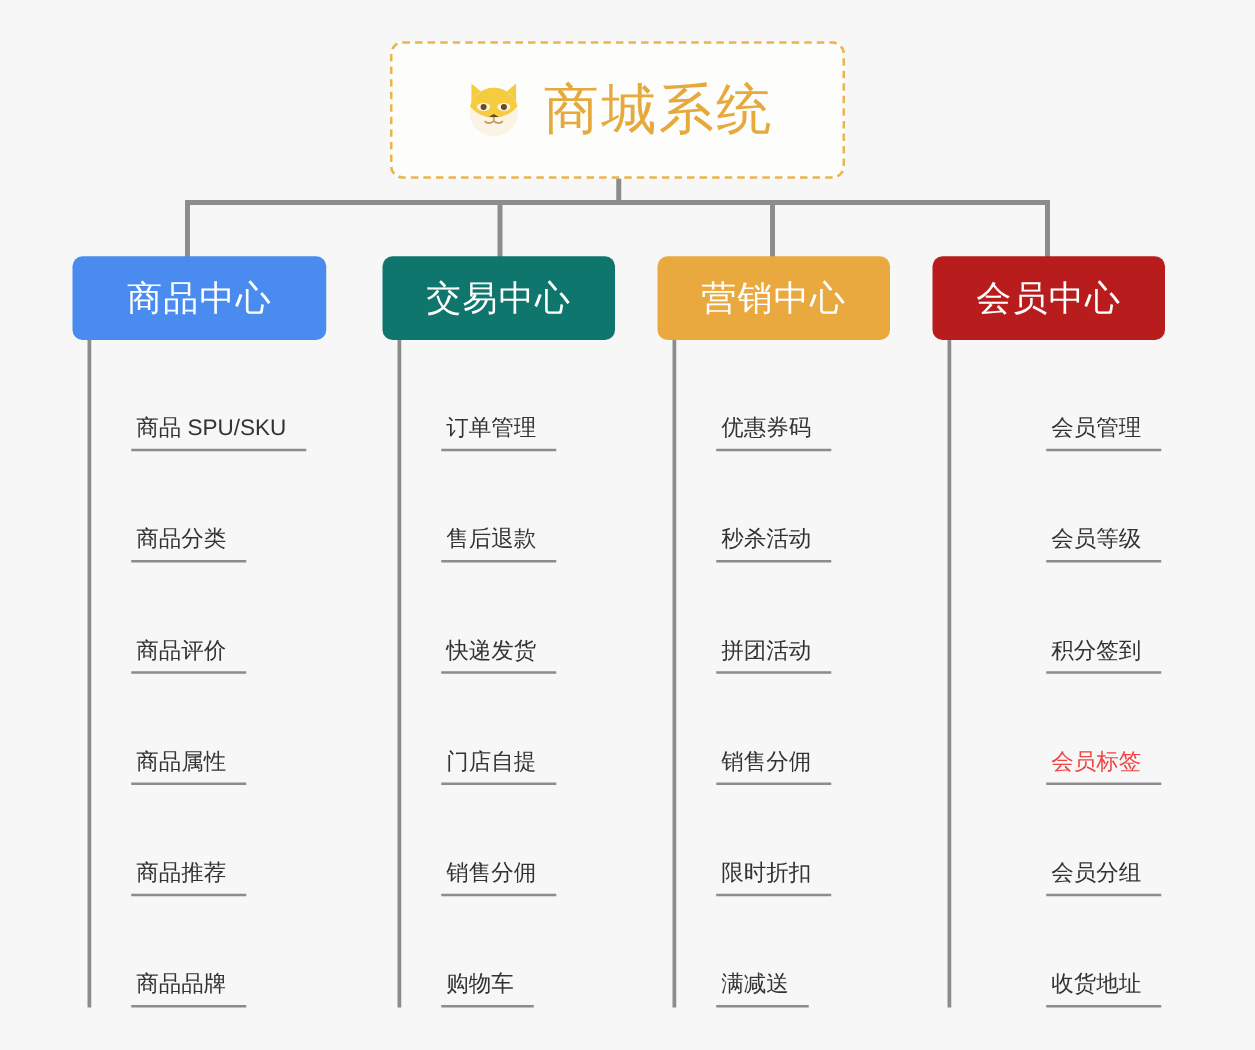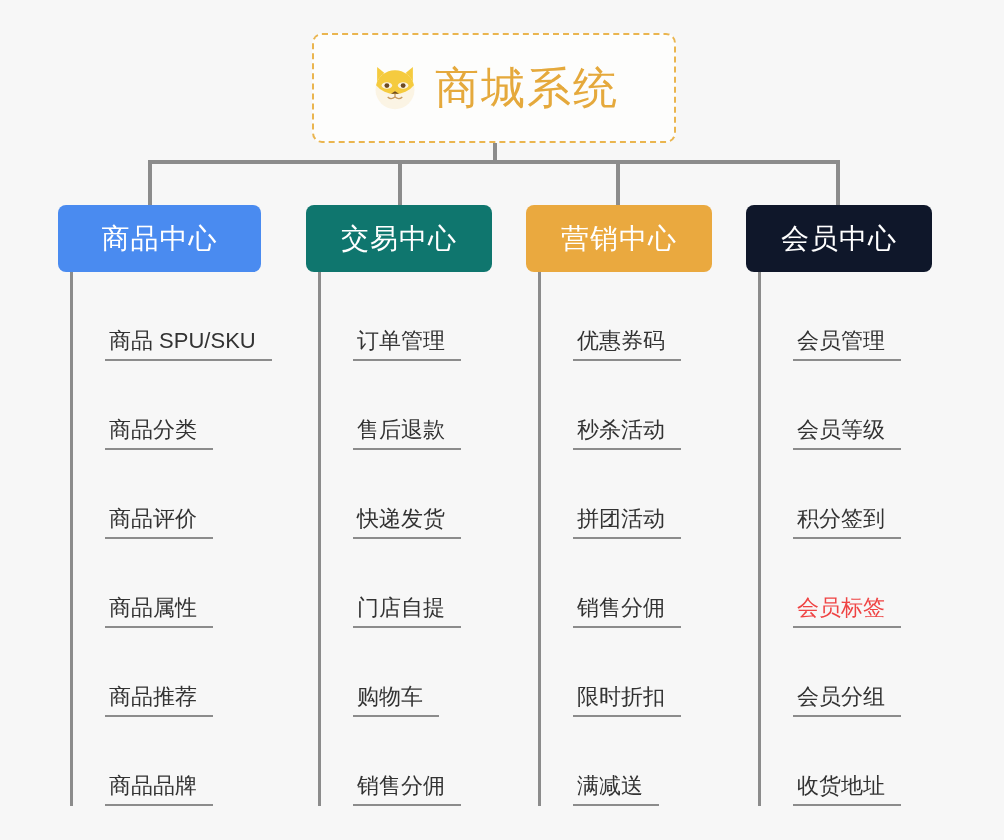--- a/index.html
+++ b/index.html
@@ -117,21 +117,21 @@
     height: 89px;
     box-sizing: border-box;
     display: flex;
     align-items: flex-end;
   }
   .leaf-text {
     display: inline-block;
     margin-left: 32px;
     padding: 0 16px 6px 4px;
     border-bottom: 2px solid #8c8c8c;
-    font-size: 22px;
+    font-size: 18px;
     line-height: 1.1;
     color: #333333;
     white-space: nowrap;
   }
 </style>
 </head>
 <body style="background: rgb(247, 247, 247);">
 
 <div id="diagram">
 
@@ -197,24 +197,24 @@
       <div class="leaf-item">
           <span class="leaf-text" style="border-bottom-color: rgb(140, 140, 140); color: rgb(51, 51, 51);">售后退款</span>
         </div>
       <div class="leaf-item">
           <span class="leaf-text" style="border-bottom-color: rgb(140, 140, 140); color: rgb(51, 51, 51);">快递发货</span>
         </div>
       <div class="leaf-item">
           <span class="leaf-text" style="border-bottom-color: rgb(140, 140, 140); color: rgb(51, 51, 51);">门店自提</span>
         </div>
       <div class="leaf-item">
+          <span class="leaf-text" style="border-bottom-color: rgb(140, 140, 140); color: rgb(51, 51, 51);">销售分佣</span>
+        </div>
+      <div class="leaf-item">
           <span class="leaf-text" style="border-bottom-color: rgb(140, 140, 140); color: rgb(51, 51, 51);">购物车</span>
-        </div>
-      <div class="leaf-item">
-          <span class="leaf-text" style="border-bottom-color: rgb(140, 140, 140); color: rgb(51, 51, 51);">销售分佣</span>
         </div>
     </div>
   </div>
 
   <div class="column col-3">
     <div class="cat-box" style="background: rgb(234, 169, 63);">
       <span>营销中心</span>
     </div>
     <div class="leaf-list" style="border-left-color: rgb(140, 140, 140); text-align: right;">
       <div class="leaf-item">
@@ -232,24 +232,24 @@
       <div class="leaf-item">
           <span class="leaf-text" style="border-bottom-color: rgb(140, 140, 140); color: rgb(51, 51, 51);">限时折扣</span>
         </div>
       <div class="leaf-item">
           <span class="leaf-text" style="border-bottom-color: rgb(140, 140, 140); color: rgb(51, 51, 51);">满减送</span>
         </div>
     </div>
   </div>
 
   <div class="column col-4">
-    <div class="cat-box" style="background: #0f172a;">
+    <div class="cat-box" style="background: #b91c1c;">
       <span>会员中心</span>
     </div>
-    <div class="leaf-list" style="border-left-color: rgb(140, 140, 140);">
+    <div class="leaf-list" style="border-left-color: rgb(140, 140, 140); padding-left: 44px;">
       <div class="leaf-item">
           <span class="leaf-text" style="border-bottom-color: rgb(140, 140, 140); color: rgb(51, 51, 51);">会员管理</span>
         </div>
       <div class="leaf-item">
           <span class="leaf-text" style="border-bottom-color: rgb(140, 140, 140); color: rgb(51, 51, 51);">会员等级</span>
         </div>
       <div class="leaf-item">
           <span class="leaf-text" style="border-bottom-color: rgb(140, 140, 140); color: rgb(51, 51, 51);">积分签到</span>
         </div>
       <div class="leaf-item">

